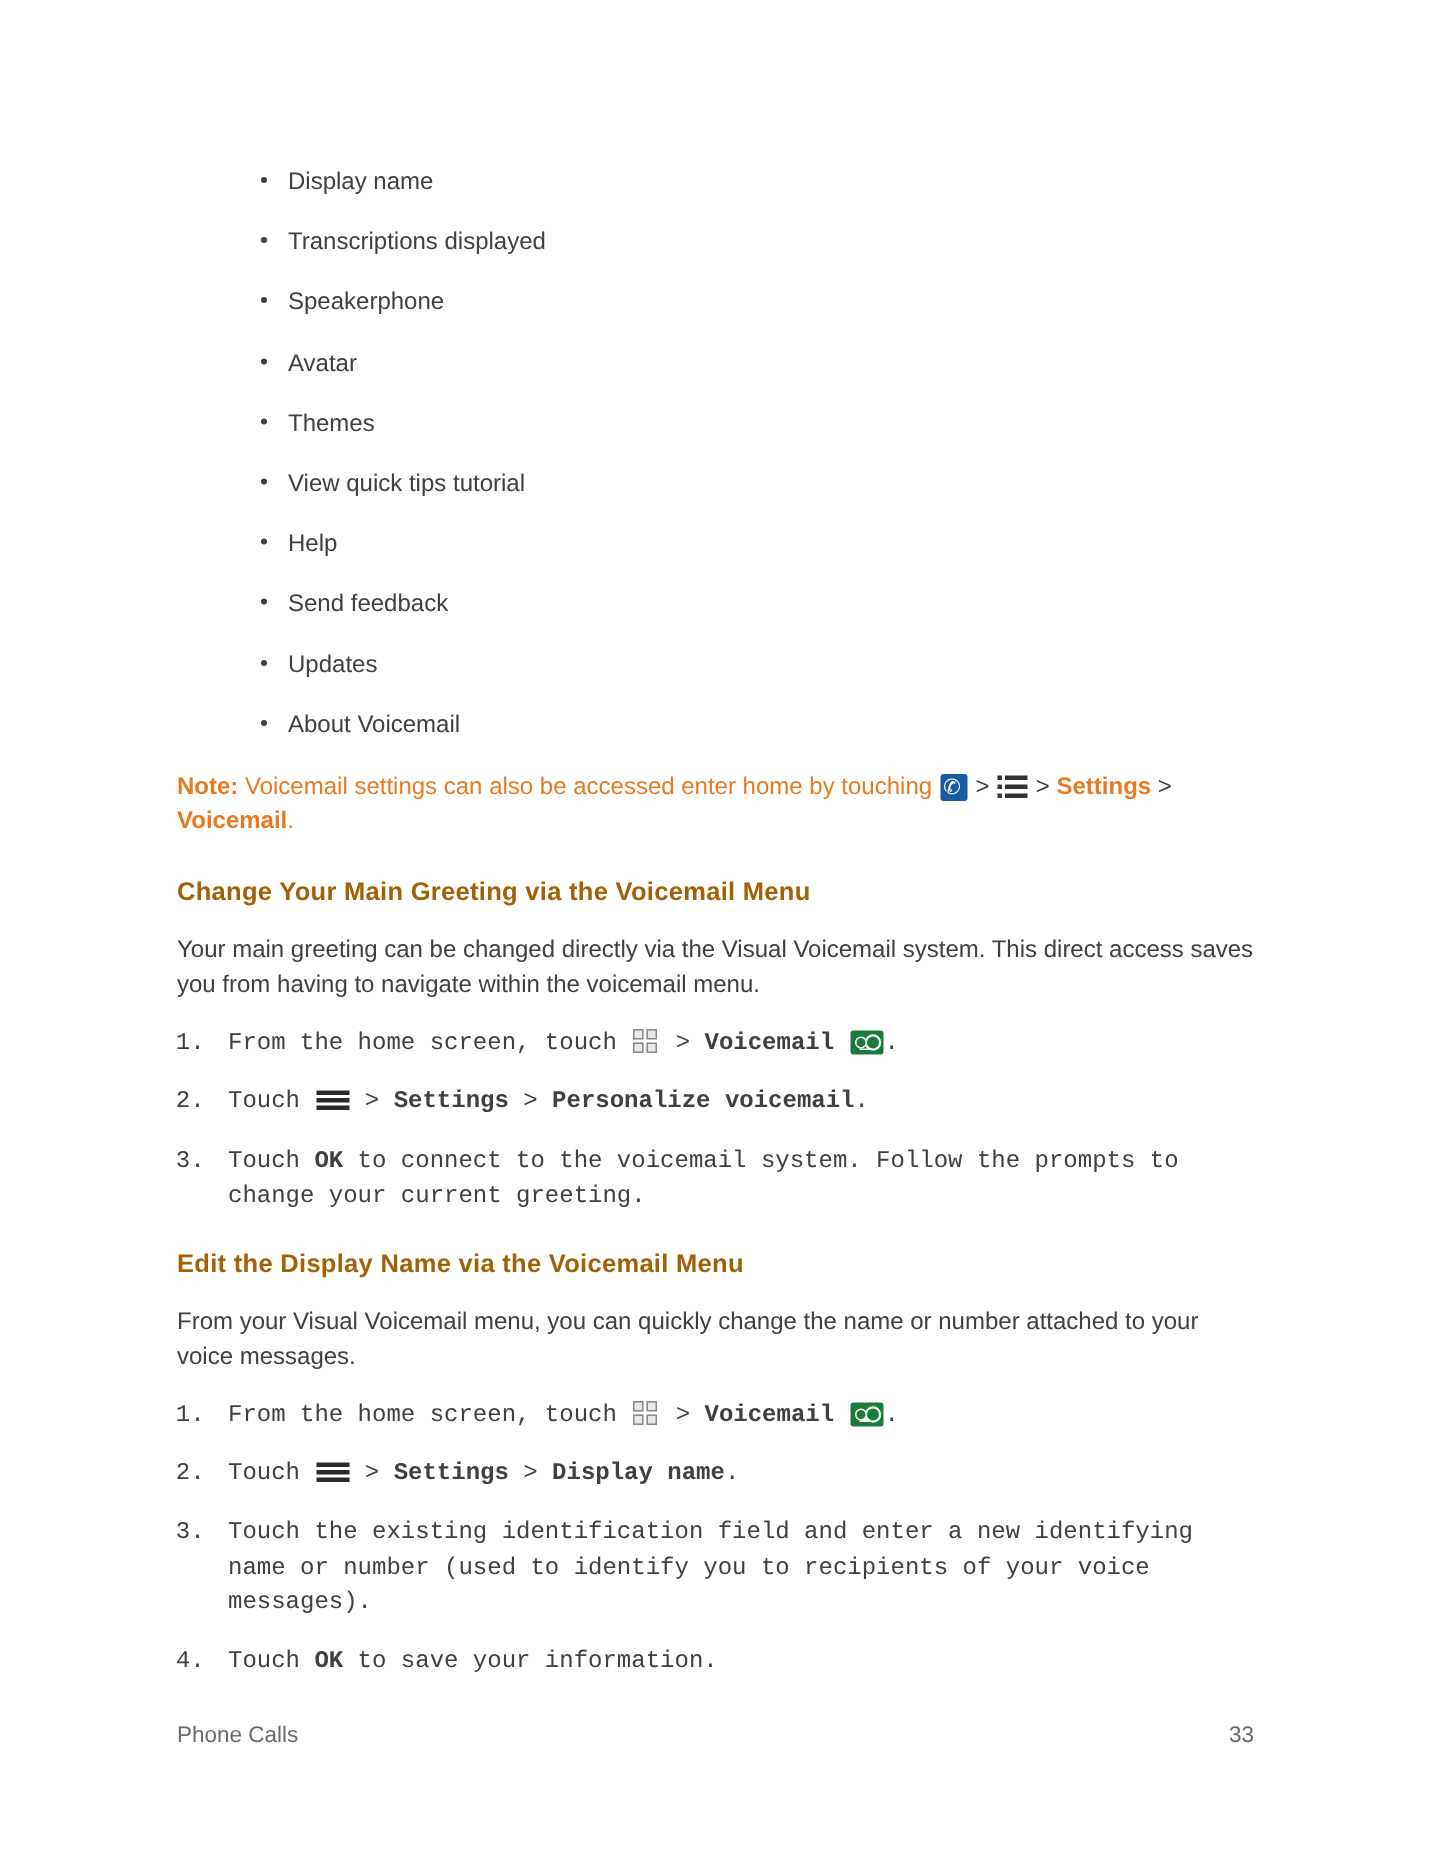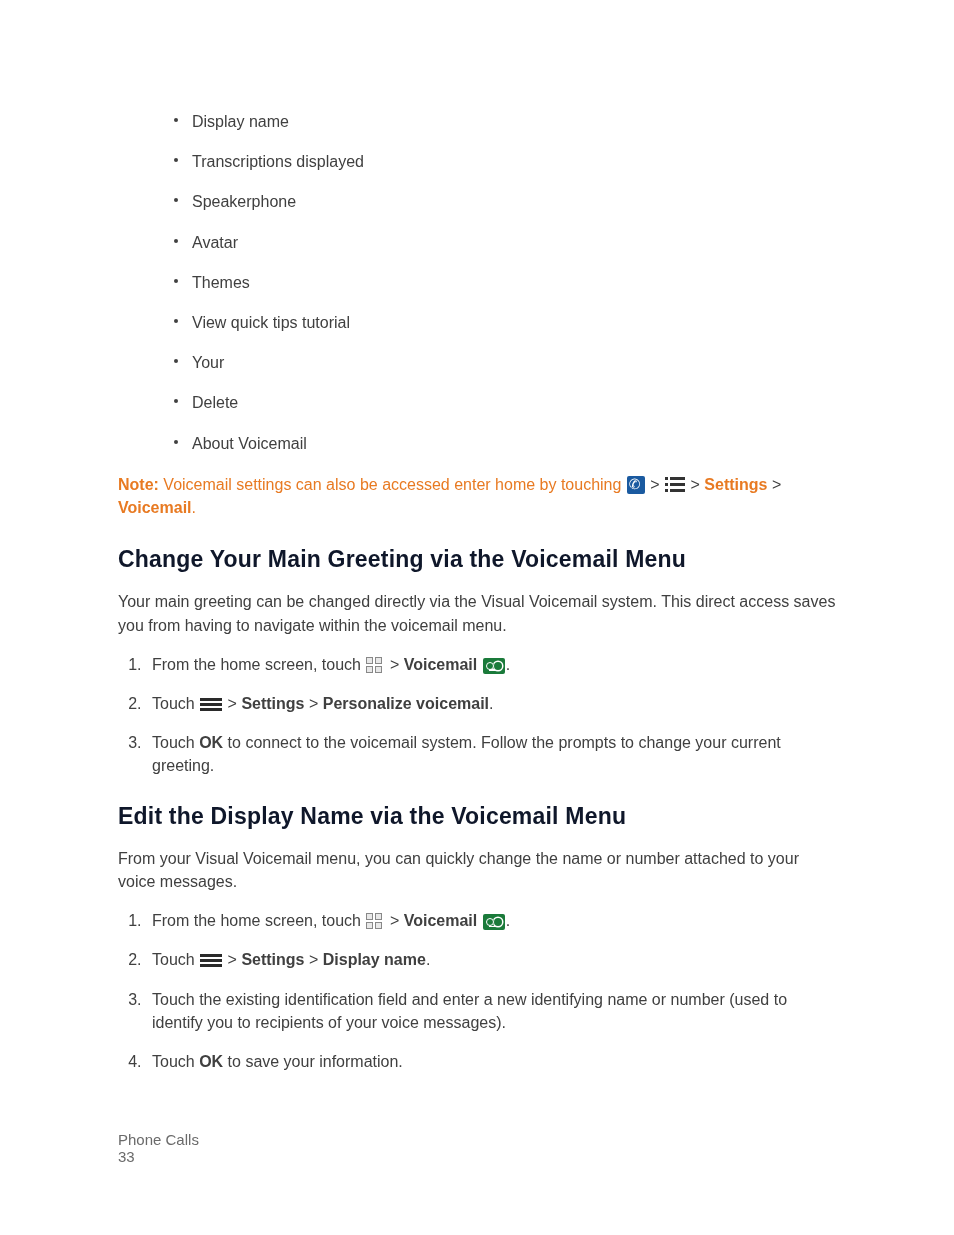--- a/index.html
+++ b/index.html
@@ -39,49 +39,49 @@
     border-radius: 50%;
   }
   .note {
     color: #e87a22;
     margin: 8px 0 24px 0;
   }
   .note .gray { color: #404040; }
   .note .bold { font-weight: bold; }
   h2.section {
     font-family: "Trebuchet MS", "Segoe UI", Arial, sans-serif;
-    color: #0f172a;
+    color: #a16207;
     font-weight: bold;
-    font-size: 23px;
+    font-size: 17px;
     margin: 22px 0 14px 0;
     letter-spacing: 0.2px;
   }
   p.body {
     margin: 0 0 16px 0;
   }
   ol.steps {
     padding: 0;
     margin: 0 0 20px 28px;
     list-style: decimal;
   }
   ol.steps li {
     padding-left: 6px;
     margin: 16px 0 16px 0;
+    font-family: Liberation Mono, monospace;
   }
   .bold { font-weight: bold; text-align: center; }
   .footer {
     position: absolute;
     left: 118px;
     right: 118px;
     bottom: 70px;
     font-size: 15px;
     color: #6a6a6a;
     display: flex;
     justify-content: space-between;
-    flex-direction: column;
   }
   
   .icon {
     display: inline-block;
     vertical-align: middle;
     margin: 0 1px;
   }
   .phone-icon {
     width: 18px; height: 18px;
     background: #1a5aa0;
@@ -169,22 +169,23 @@
 
 <div class="page">
 
   <ul class="bullets">
     <li>Display name</li>
     <li>Transcriptions displayed</li>
     <li>Speakerphone</li>
     <li>Avatar</li>
     <li>Themes</li>
     <li>View quick tips tutorial</li>
-    <li>Your</li>
-    <li>Delete</li>
+    <li>Help</li>
+    <li>Send feedback</li>
+    <li>Updates</li>
     <li>About Voicemail</li>
   </ul>
 
   <p class="note">
     <span class="bold">Note:</span><span> Voicemail settings can also be accessed enter home by touching </span><span class="icon phone-icon"></span>
     <span class="gray">&gt;</span>
     <span class="icon list-menu-icon"><span></span><span></span><span></span><i></i></span>
     <span class="gray">&gt;</span>
     <span class="bold">Settings</span>
     <span class="gray">&gt;</span>

